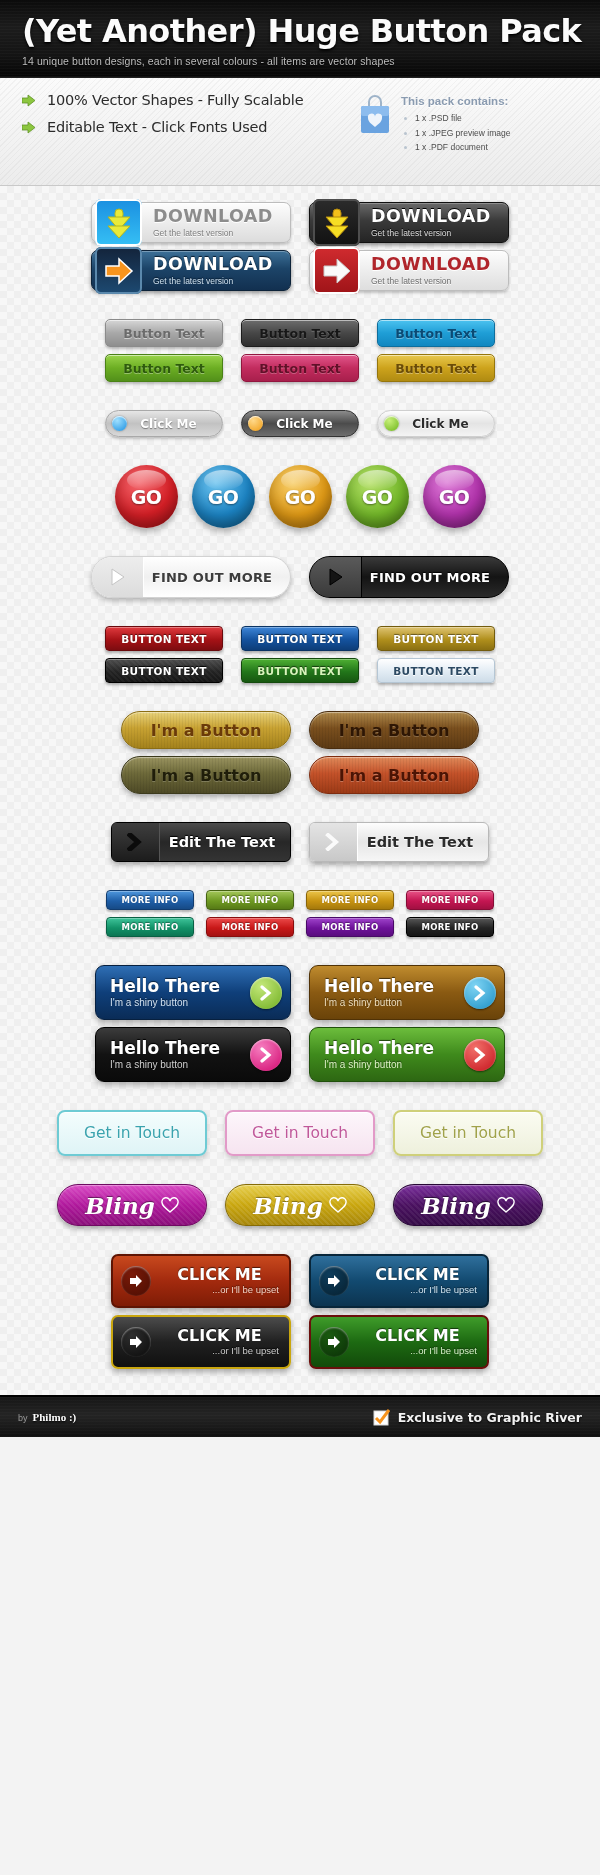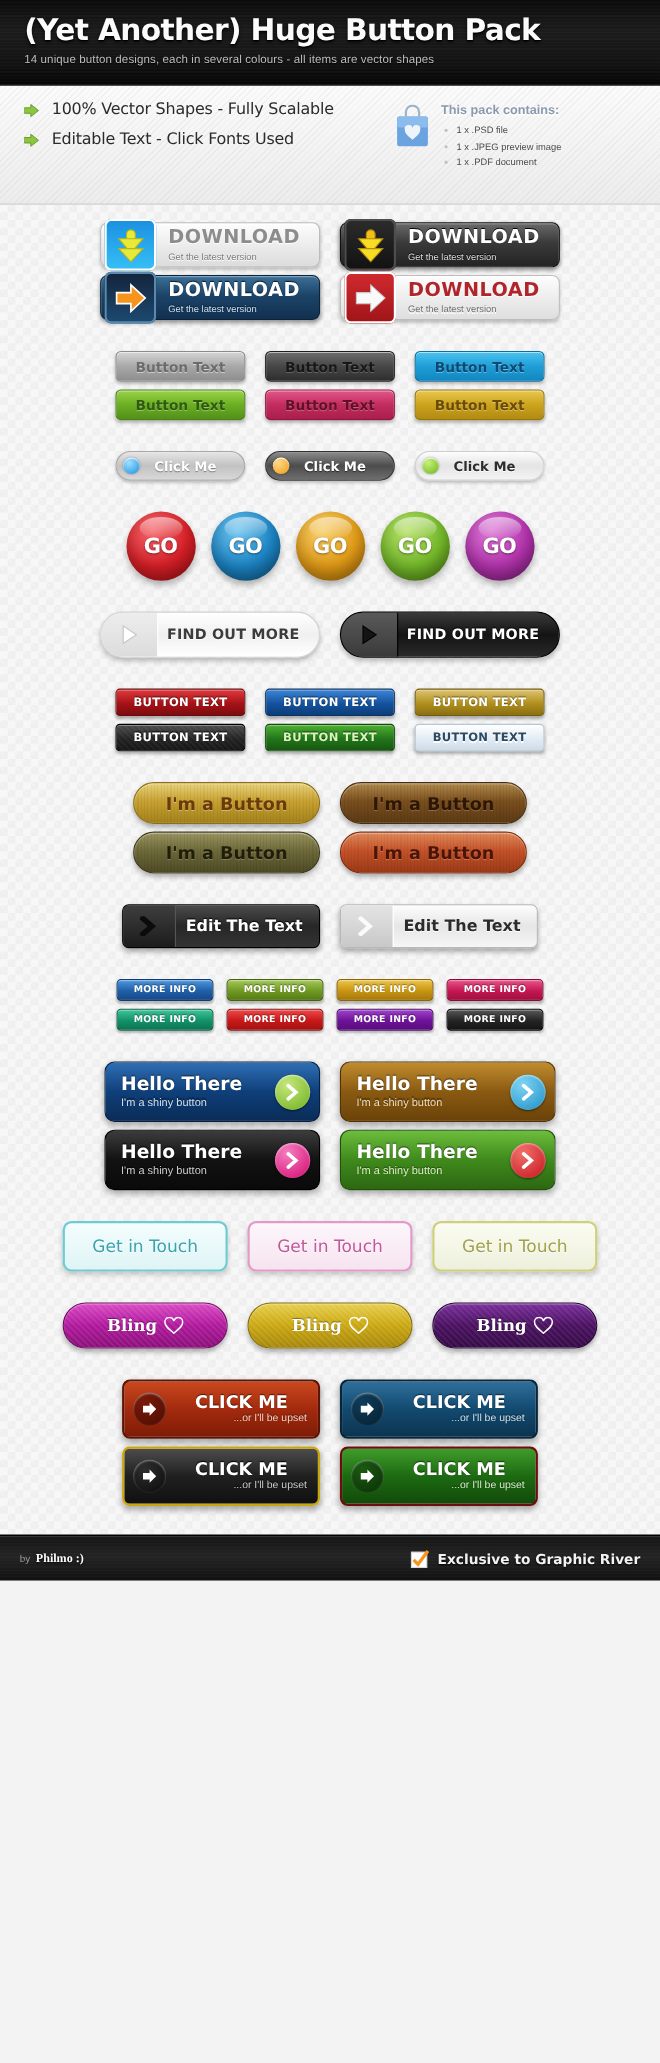--- a/index.html
+++ b/index.html
@@ -19,21 +19,21 @@
       repeating-linear-gradient(0deg, rgba(255,255,255,.022) 0 1px, rgba(0,0,0,0) 1px 3px),
       linear-gradient(180deg,#0b0b0b 0%,#1c1c1c 35%,#141414 70%,#050505 100%);
     padding:12px 0 0 22px;
     position:relative;
   }
   .header:after{
     content:"";position:absolute;left:0;right:0;bottom:0;height:3px;
     background:linear-gradient(180deg,#000,#262626);
   }
   .title {
-    font-size:27px; font-weight:bold; letter-spacing:-.6px;
+    font-size:32px; font-weight:bold; letter-spacing:-.6px;
     color:#fbfbfb;
     text-shadow:0 1px 0 #000, 0 2px 3px rgba(0,0,0,.9);
     font-family:"DejaVu Sans", sans-serif;
   }
   .subtitle {
     font-size:10.5px; color:#bdbdbd; margin-top:5px; letter-spacing:.1px;
     text-shadow:0 1px 1px #000;
   }
 
   
@@ -183,21 +183,21 @@
   
   .git { width:150px; height:46px; border-radius:8px; display:flex; align-items:center;
          justify-content:center; font-size:15.5px;
          font-family:"DejaVu Sans",sans-serif;
          box-shadow:inset 0 1px 0 rgba(255,255,255,.85), 0 3px 5px rgba(0,0,0,.18); }
 
   
   .bl { width:150px; height:42px; border-radius:21px; display:flex; align-items:center;
         justify-content:center; gap:6px;
         box-shadow:inset 0 1px 1px rgba(255,255,255,.4), 0 3px 5px rgba(0,0,0,.3); }
-  .bl .lb { font-size:15px; font-weight:bold; 
+  .bl .lb { font-size:23px; font-weight:bold; font-style:italic;
             font-family:"DejaVu Serif",serif; }
 
   
   .ckm { width:180px; height:54px; border-radius:7px; display:flex; align-items:center;
          padding:0 10px 0 8px; box-shadow:0 3px 6px rgba(0,0,0,.32); }
   .ckm .ar { width:30px; height:30px; border-radius:50%; flex:0 0 auto;
              display:flex; align-items:center; justify-content:center; margin-right:9px;
              box-shadow:inset 0 1px 2px rgba(255,255,255,.5); }
   .ckm .c1 { font-size:16px; font-weight:bold; line-height:1.05;
              font-family:"DejaVu Sans",sans-serif; }

